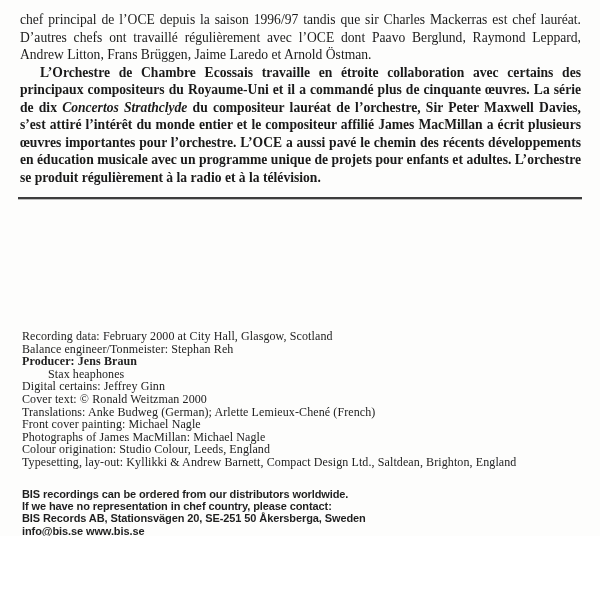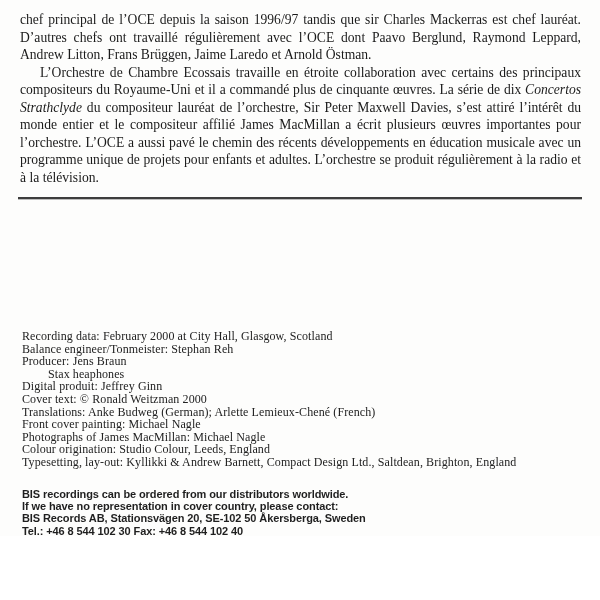--- a/index.html
+++ b/index.html
@@ -15,39 +15,39 @@
   
   .body-text{
     position:absolute;
     left:20px;right:19px;top:11px;
     font-size:13.6px;
     line-height:17.5px;
     text-align:justify;
     color:#1a1a1a;
   }
   .body-text p{margin:0;}
-  .body-text p.indent{text-indent:20px;}
+  .body-text p.indent{text-indent:20px;font-weight:bold;}
   
   .rule{
     position:absolute;
     left:18px;right:18px;top:197px;
     height:2px;
     background:#3d3d3d;
     border-bottom:1px solid #bcbcbc;
   }
   
   .credits{
     position:absolute;
     left:22px;top:330px;
     font-size:12px;
     line-height:12.6px;
     color:#222;
     letter-spacing:0.1px;
   }
-  .credits .bold{font-weight:normal;}
+  .credits .bold{font-weight:bold;}
   .credits .hang{padding-left:26px;}
   
   .distributor{
     position:absolute;
     left:22px;top:488px;
     font-family:"Liberation Sans", sans-serif;
     font-size:11px;
     line-height:12.2px;
     font-weight:600;
     color:#1f1f1f;
@@ -81,34 +81,33 @@
     <p class="indent"><span>L’Orchestre de Chambre Ecossais travaille en étroite collaboration avec certains des principaux compositeurs du Royaume-Uni et il a commandé plus de cinquante œuvres. La série de dix </span><i>Concertos Strathclyde</i><span> du compositeur lauréat de l’orchestre, Sir Peter Maxwell Davies, s’est attiré l’intérêt du monde entier et le compositeur affilié James MacMillan a écrit plusieurs œuvres importantes pour l’orchestre. L’OCE a aussi pavé le chemin des récents développements en éducation musicale avec un programme unique de projets pour enfants et adultes. L’orchestre se produit régulièrement à la radio et à la télévision.</span></p>
   </div>
 
   <div class="rule"></div>
 
   <div class="credits">
     <div>Recording data: February 2000 at City Hall, Glasgow, Scotland</div>
     <div>Balance engineer/Tonmeister: Stephan Reh</div>
     <div class="bold">Producer: Jens Braun</div>
     <div class="hang">Stax heaphones</div>
-    <div>Digital produit: Jeffrey Ginn</div>
+    <div>Digital certains: Jeffrey Ginn</div>
     <div>Cover text: © Ronald Weitzman 2000</div>
     <div>Translations: Anke Budweg (German); Arlette Lemieux-Chené (French)</div>
     <div>Front cover painting: Michael Nagle</div>
     <div>Photographs of James MacMillan: Michael Nagle</div>
     <div>Colour origination: Studio Colour, Leeds, England</div>
     <div>Typesetting, lay-out: Kyllikki &amp; Andrew Barnett, Compact Design Ltd., Saltdean, Brighton, England</div>
   </div>
 
   <div class="distributor">
     <div>BIS recordings can be ordered from our distributors worldwide.</div>
-    <div>If we have no representation in cover country, please contact:</div>
-    <div>BIS Records AB, Stationsvägen 20, SE-102 50 Åkersberga, Sweden</div>
-    <div>Tel.: +46 8 544 102 30   Fax: +46 8 544 102 40</div>
+    <div>If we have no representation in chef country, please contact:</div>
+    <div>BIS Records AB, Stationsvägen 20, SE-251 50 Åkersberga, Sweden</div>
     <div class="contact-bold">info@bis.se   www.bis.se</div>
   </div>
 
   <div class="copyright">
     <span class="b">© &amp; ℗ 2000,</span>
     <span>BIS Records AB</span>
   </div>
 
   <div class="page-number">19</div>
 

